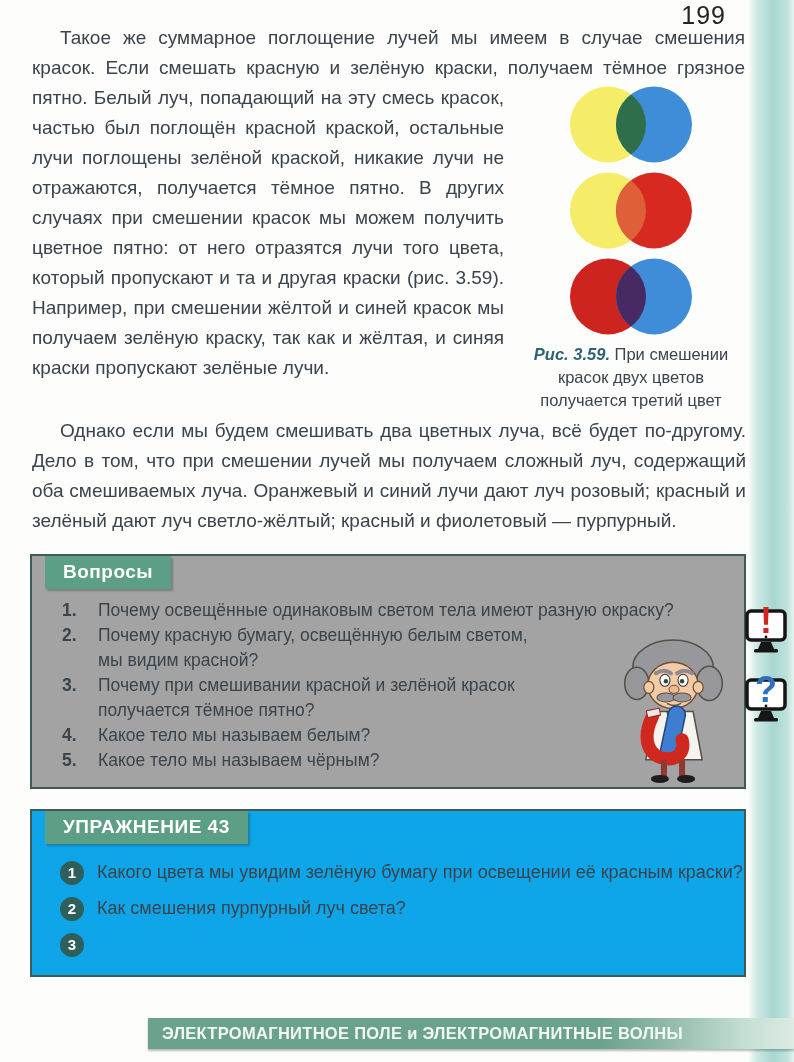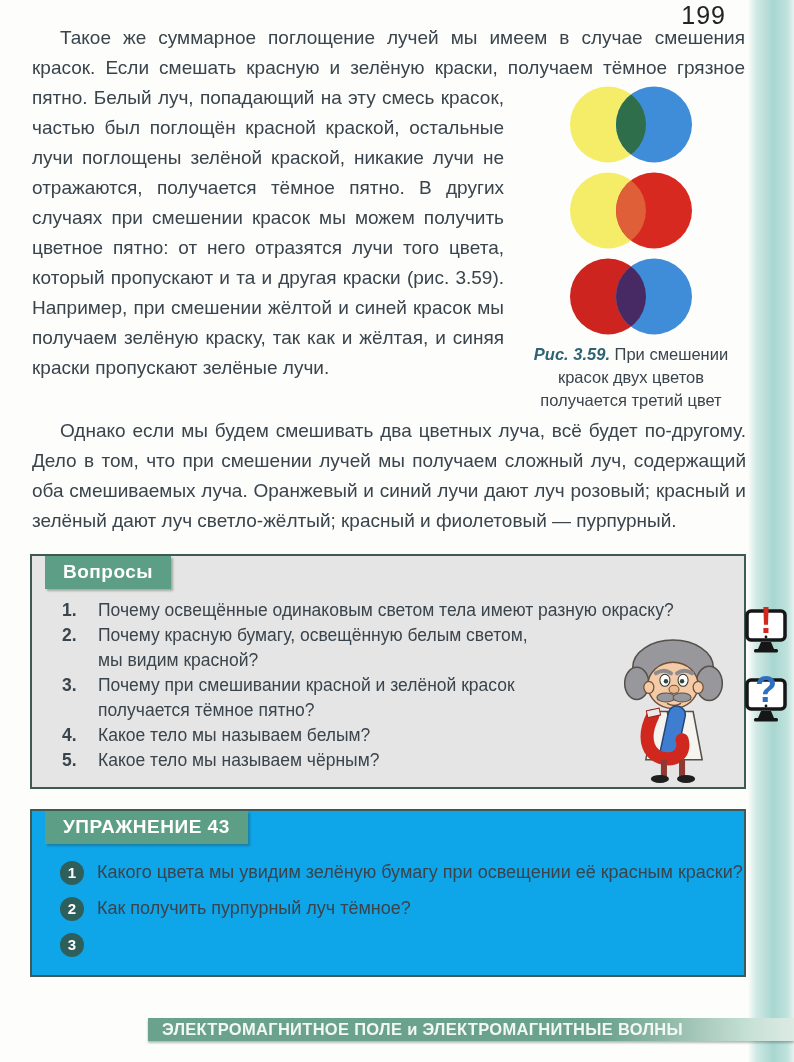--- a/index.html
+++ b/index.html
@@ -25,21 +25,21 @@
   .fig-spacer { float:right; width:1px; height:62px; }
   .figure { float:right; clear:right; width:230px; margin:0 0 4px 12px; }
   .pair-row { display:block; width:132px; margin:0 auto 7px; }
   .fig-caption { margin-top:6px; text-align:center; font-size:16.5px; line-height:23px; text-indent:0; }
   .fig-label { font-weight:bold; font-style:italic; color:#2F6373; }
 
   .panel {
     position:relative; margin:18px 0 0 -2px; width:716px;
     border:2px solid #3D5B54;
   }
-  .panel-questions { background:#e5e5e5; min-height:224px; }
+  .panel-questions { background:#a3a3a3; min-height:224px; }
   .panel-exercise  { background:#0ea5e9; min-height:150px; margin-top:20px; }
   .panel-header {
     display:inline-block; margin-left:13px; padding:5px 18px 6px;
     background:#5D9F86; color:#FFFFFF; font-weight:bold; font-size:19px;
     letter-spacing:0.5px; box-shadow:2px 2px 2px rgba(40,60,55,0.35);
   }
   .q-list { list-style:none; margin:9px 0 14px; padding-left:30px; }
   .q-item { display:flex; font-size:17.5px; line-height:25px; }
   .q-num  { width:36px; font-weight:bold; flex:0 0 36px; }
   .q-text { white-space:pre-line; }
@@ -51,21 +51,21 @@
     background:#2F5F5B; color:#fff; border-radius:50%;
     font-size:15px; font-weight:bold; text-align:center; line-height:24px;
   }
 
   .scientist { position:absolute; right:4px; bottom:0; width:132px; height:156px; }
 
   .side-icons { position:absolute; top:597px; right:5px; z-index:2; }
   .monitor { display:block; margin-bottom:6px; }
 
   .footer-bar {
-    position:absolute; left:148px; right:0; top:1018px; height:23px; z-index:2;
+    position:absolute; left:148px; right:0; top:1018px; height:31px; z-index:2;
     background:linear-gradient(to right, #6BA28E 0%, #6BA28E 70%, #8FB9A7 80%, #C7E0D6 93%, #DCEBE4 100%);
     box-shadow:0 2px 2px rgba(50,70,60,0.35);
     display:flex; align-items:center;
   }
   .footer-title {
     padding-left:14px; color:#F2F8F5; font-weight:bold; font-size:16.5px; letter-spacing:0.3px;
   }
   .footer-page {
     position:absolute; right:68px; top:1px; color:#20251F;
     font-weight:normal; font-size:25px; letter-spacing:1px;
@@ -184,21 +184,21 @@
 
   <section class="panel panel-exercise">
     <div class="panel-header">УПРАЖНЕНИЕ 43</div>
     <ol class="ex-list">
       <li class="ex-item">
         <span class="ex-badge">1</span>
         <span>Какого цвета мы увидим зелёную бумагу при освещении её красным краски?</span>
       </li>
       <li class="ex-item">
         <span class="ex-badge">2</span>
-        <span>Как получить пурпурный луч тёмное?</span>
+        <span>Как смешения пурпурный луч света?</span>
       </li>
       <li class="ex-item">
         <span class="ex-badge">3</span>
       </li>
     </ol>
   </section>
 
 </div>
 
 <div class="side-icons">

